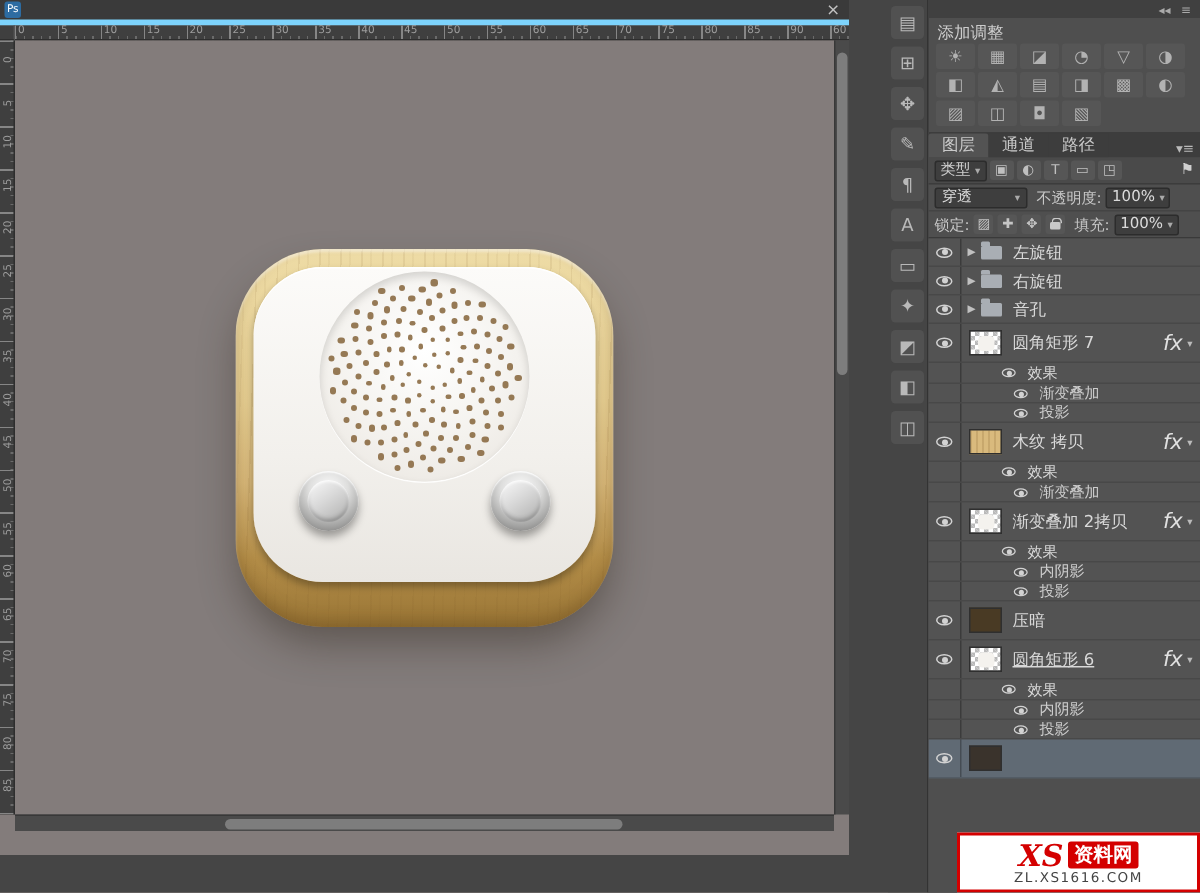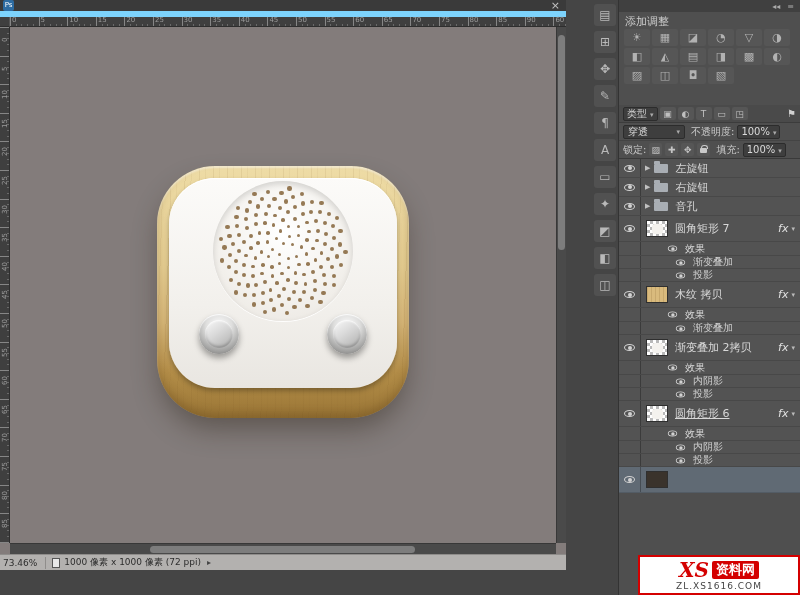--- a/index.html
+++ b/index.html
@@ -1,21 +1,21 @@
 <!DOCTYPE html>
 <html><head>
 <meta charset="utf-8">
 <style>
 *{margin:0;padding:0;box-sizing:border-box}
 html,body{width:800px;height:595px;overflow:hidden}
 body{position:relative;background:#454545;font-family:"DejaVu Sans",sans-serif}
 
 
 #docwin{position:absolute;left:0;top:0;width:566px;height:570px;background:#837c7b}
-#tabbar{position:absolute;left:0;top:0;width:566px;height:17px;background:#3a3a3a;border-bottom:6px solid #7dd3fc;display:flex;align-items:center}
+#tabbar{position:absolute;left:0;top:0;width:566px;height:17px;background:#3a3a3a;border-bottom:4px solid #7dd3fc;display:flex;align-items:center}
 #tabicon{width:11px;height:11px;margin:0 4px 0 3px;background:#2d6ca2;border-radius:2px;color:#fff;font-size:7px;line-height:11px;text-align:center}
 #tabtitle{color:#d6d6d6;font-size:10px;white-space:nowrap}
 #tabclose{margin-left:auto;margin-right:6px;color:#c2c2c2;font-size:11px;cursor:pointer}
 
 #corner{position:absolute;left:0;top:17px;width:10px;height:10px;background:#3f3f3f;border-right:1px solid #555;border-bottom:1px solid #2e2e2e}
 #hruler{position:absolute;left:10px;top:17px;width:556px;height:10px;background:#3f3f3f;border-bottom:1px solid #2e2e2e;
  background-image:repeating-linear-gradient(90deg,#868686 0 1px,transparent 1px 28.6px),repeating-linear-gradient(90deg,#6a6a6a 0 1px,transparent 1px 5.72px);
  background-size:100% 100%,100% 3px;background-position:0 0,0 7px;background-repeat:no-repeat}
 .hlab{position:absolute;top:0;font-size:7px;color:#9c9c9c;line-height:7px}
 #vruler{position:absolute;left:0;top:27px;width:10px;height:516px;background:#3f3f3f;border-right:1px solid #2e2e2e;
@@ -109,21 +109,21 @@
 .shapeinner{position:absolute;left:5px;top:3px;width:11px;height:10px;background:#f4f2ee;border-radius:3px}
 .thumb.wood{background:#d9ba7d;background-image:repeating-linear-gradient(90deg,rgba(120,85,35,.18) 0 1px,transparent 1px 4px)}
 .thumb.dark{background:#493a24}
 .thumb.dark2{background:#3a332c}
 .lname{margin-left:2px;white-space:nowrap}
 .lname.und{text-decoration:underline}
 .indent{width:26px;flex:none}
 .indent.more{width:34px}
 .fxeye{margin-right:5px}
 .fxbadge{margin-left:auto;margin-right:6px;color:#e0e0e0;display:flex;align-items:center}
-.fxbadge i{font-size:11px}
+.fxbadge i{font-size:14px}
 .fxarrow{font-size:7px;margin-left:3px;color:#bbb}
 
 
 #watermark{position:absolute;right:0;bottom:0;width:162px;height:40px;background:#ffffff;border:2px solid #d40000;display:flex;flex-direction:column;align-items:center;justify-content:center;z-index:50}
 #wmrow1{display:flex;align-items:center}
 #wmbrand{color:#d40000;font-weight:bold;font-style:italic;font-size:20px;font-family:"DejaVu Serif",serif;line-height:20px}
 #wmbrand2{background:#d40000;color:#fff;font-size:13px;font-weight:bold;padding:0 4px;margin-left:3px;border-radius:2px}
 #wmurl{color:#444;font-size:9px;letter-spacing:1px;margin-top:1px}
 </style>
 </head>
@@ -344,27 +344,20 @@
     </div>
   </div>
 
   <div id="vscroll">
       <div id="vthumb"></div>
     </div>
   <div id="hscroll">
       <div id="hthumb"></div>
     </div>
 
-  <div id="statusbar">
-    <span class="zoom">73.46%</span>
-    <span class="sep"></span>
-    <span class="pageicon"></span>
-    <span>1000 像素 x 1000 像素 (72 ppi)</span>
-    <span class="playicon">▸</span>
-  </div>
 </div>
 
 <div id="dockstrip">
     <span class="dockicon" style="top: 4px;">▤</span>
     <span class="dockicon" style="top: 31px;">⊞</span>
     <span class="dockicon" style="top: 58px;">✥</span>
     <span class="dockicon" style="top: 85px;">✎</span>
     <span class="dockicon" style="top: 112px;">¶</span>
     <span class="dockicon" style="top: 139px;">A</span>
     <span class="dockicon" style="top: 166px;">▭</span>
@@ -393,20 +386,27 @@
       <span class="adjicon">◨</span>
       <span class="adjicon">▩</span>
       <span class="adjicon">◐</span>
       <span class="adjicon">▨</span>
       <span class="adjicon">◫</span>
       <span class="adjicon">◘</span>
       <span class="adjicon">▧</span>
     </div>
 
   <div id="layerspanel">
+    <div id="ltabs">
+
+    <span class="ltab active">图层</span>
+        <span class="ltab">通道</span>
+        <span class="ltab">路径</span>
+        <span id="ltabmenu">▾≡</span>
+      </div>
     <div id="filterrow">
       <span id="kindbox">类型</span>
 
       <span class="filticon">▣</span>
         <span class="filticon">◐</span>
         <span class="filticon">T</span>
         <span class="filticon">▭</span>
         <span class="filticon">◳</span>
         <span id="filterflag">⚑</span>
     </div>
@@ -533,20 +533,27 @@
         <div class="lrow fxitem">
           <span class="eyecell"></span>
           <span class="indent more"></span>
           <span class="eye small fxeye"></span>
           <span class="lname">投影</span>
         </div>
         <div class="lrow layer">
           <span class="eyecell">
             <span class="eye"></span>
           </span>
+          <span class="thumb dark"></span>
+          <span class="lname">压暗</span>
+        </div>
+        <div class="lrow layer">
+          <span class="eyecell">
+            <span class="eye"></span>
+          </span>
           <span class="thumb shape2">
             <span class="shapeinner"></span>
           </span>
           <span class="lname und">圆角矩形 6</span>
           <span class="fxbadge">
             <i>fx</i>
             <span class="fxarrow">▾</span>
           </span>
         </div>
         <div class="lrow fxheader">

